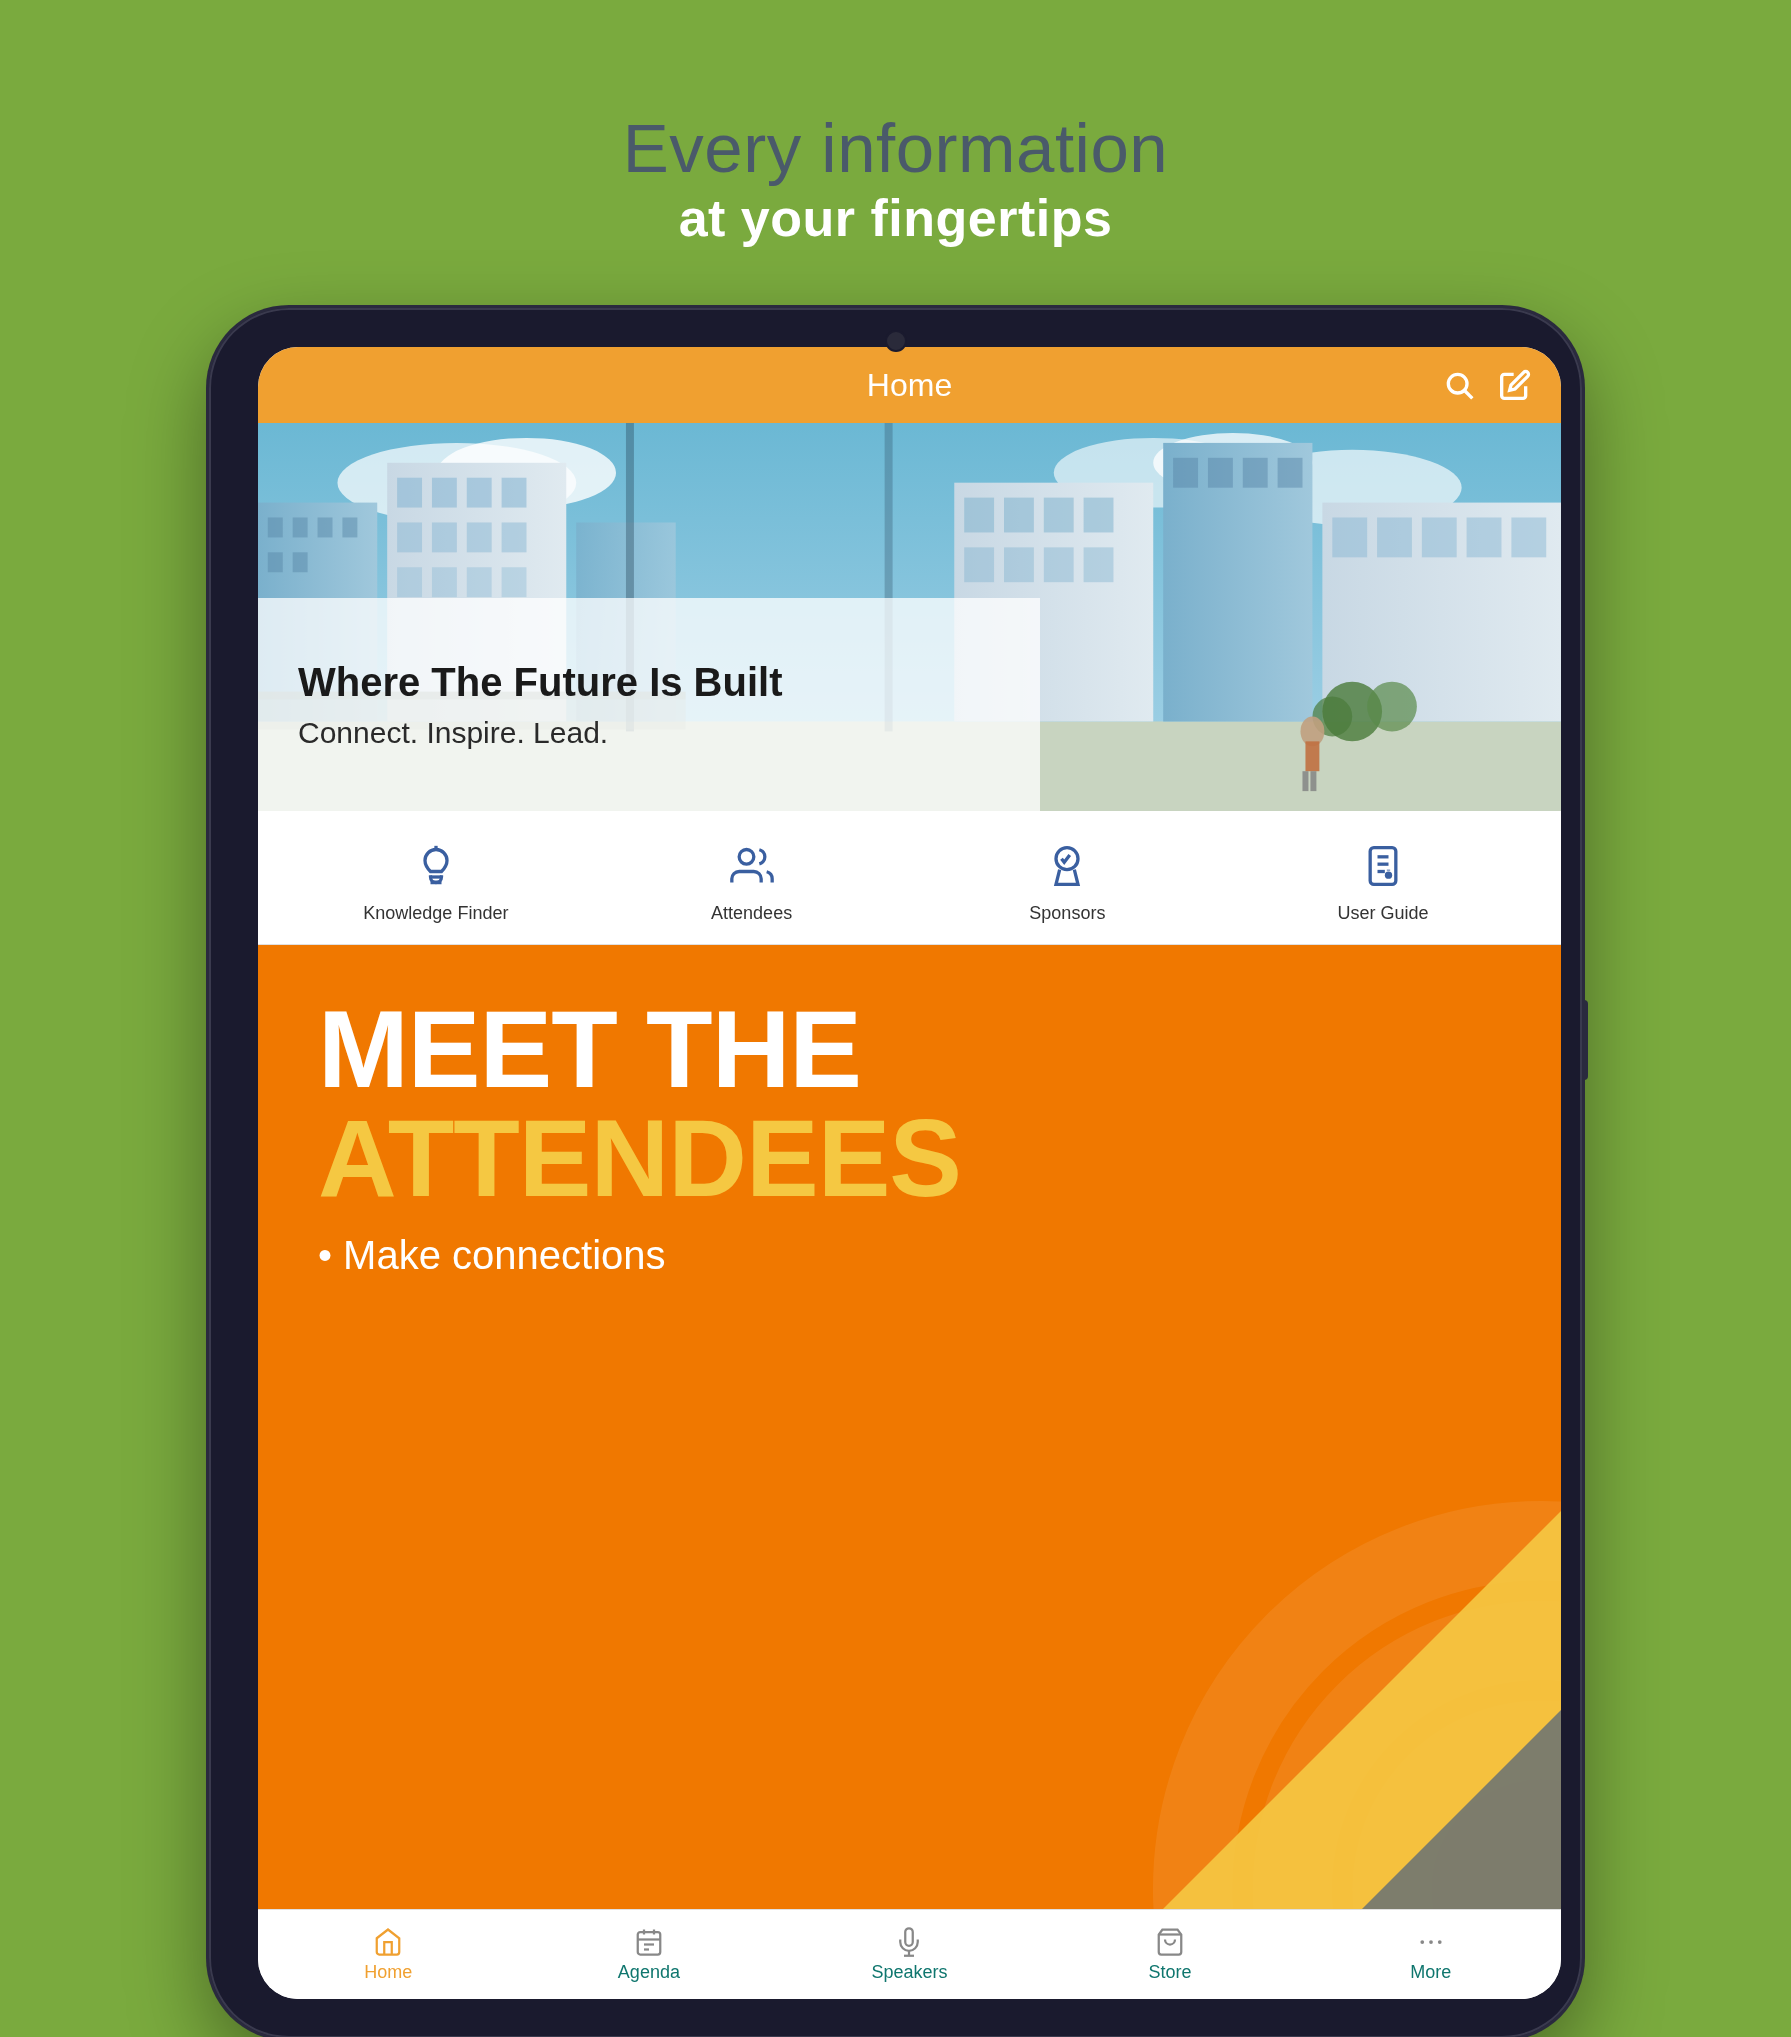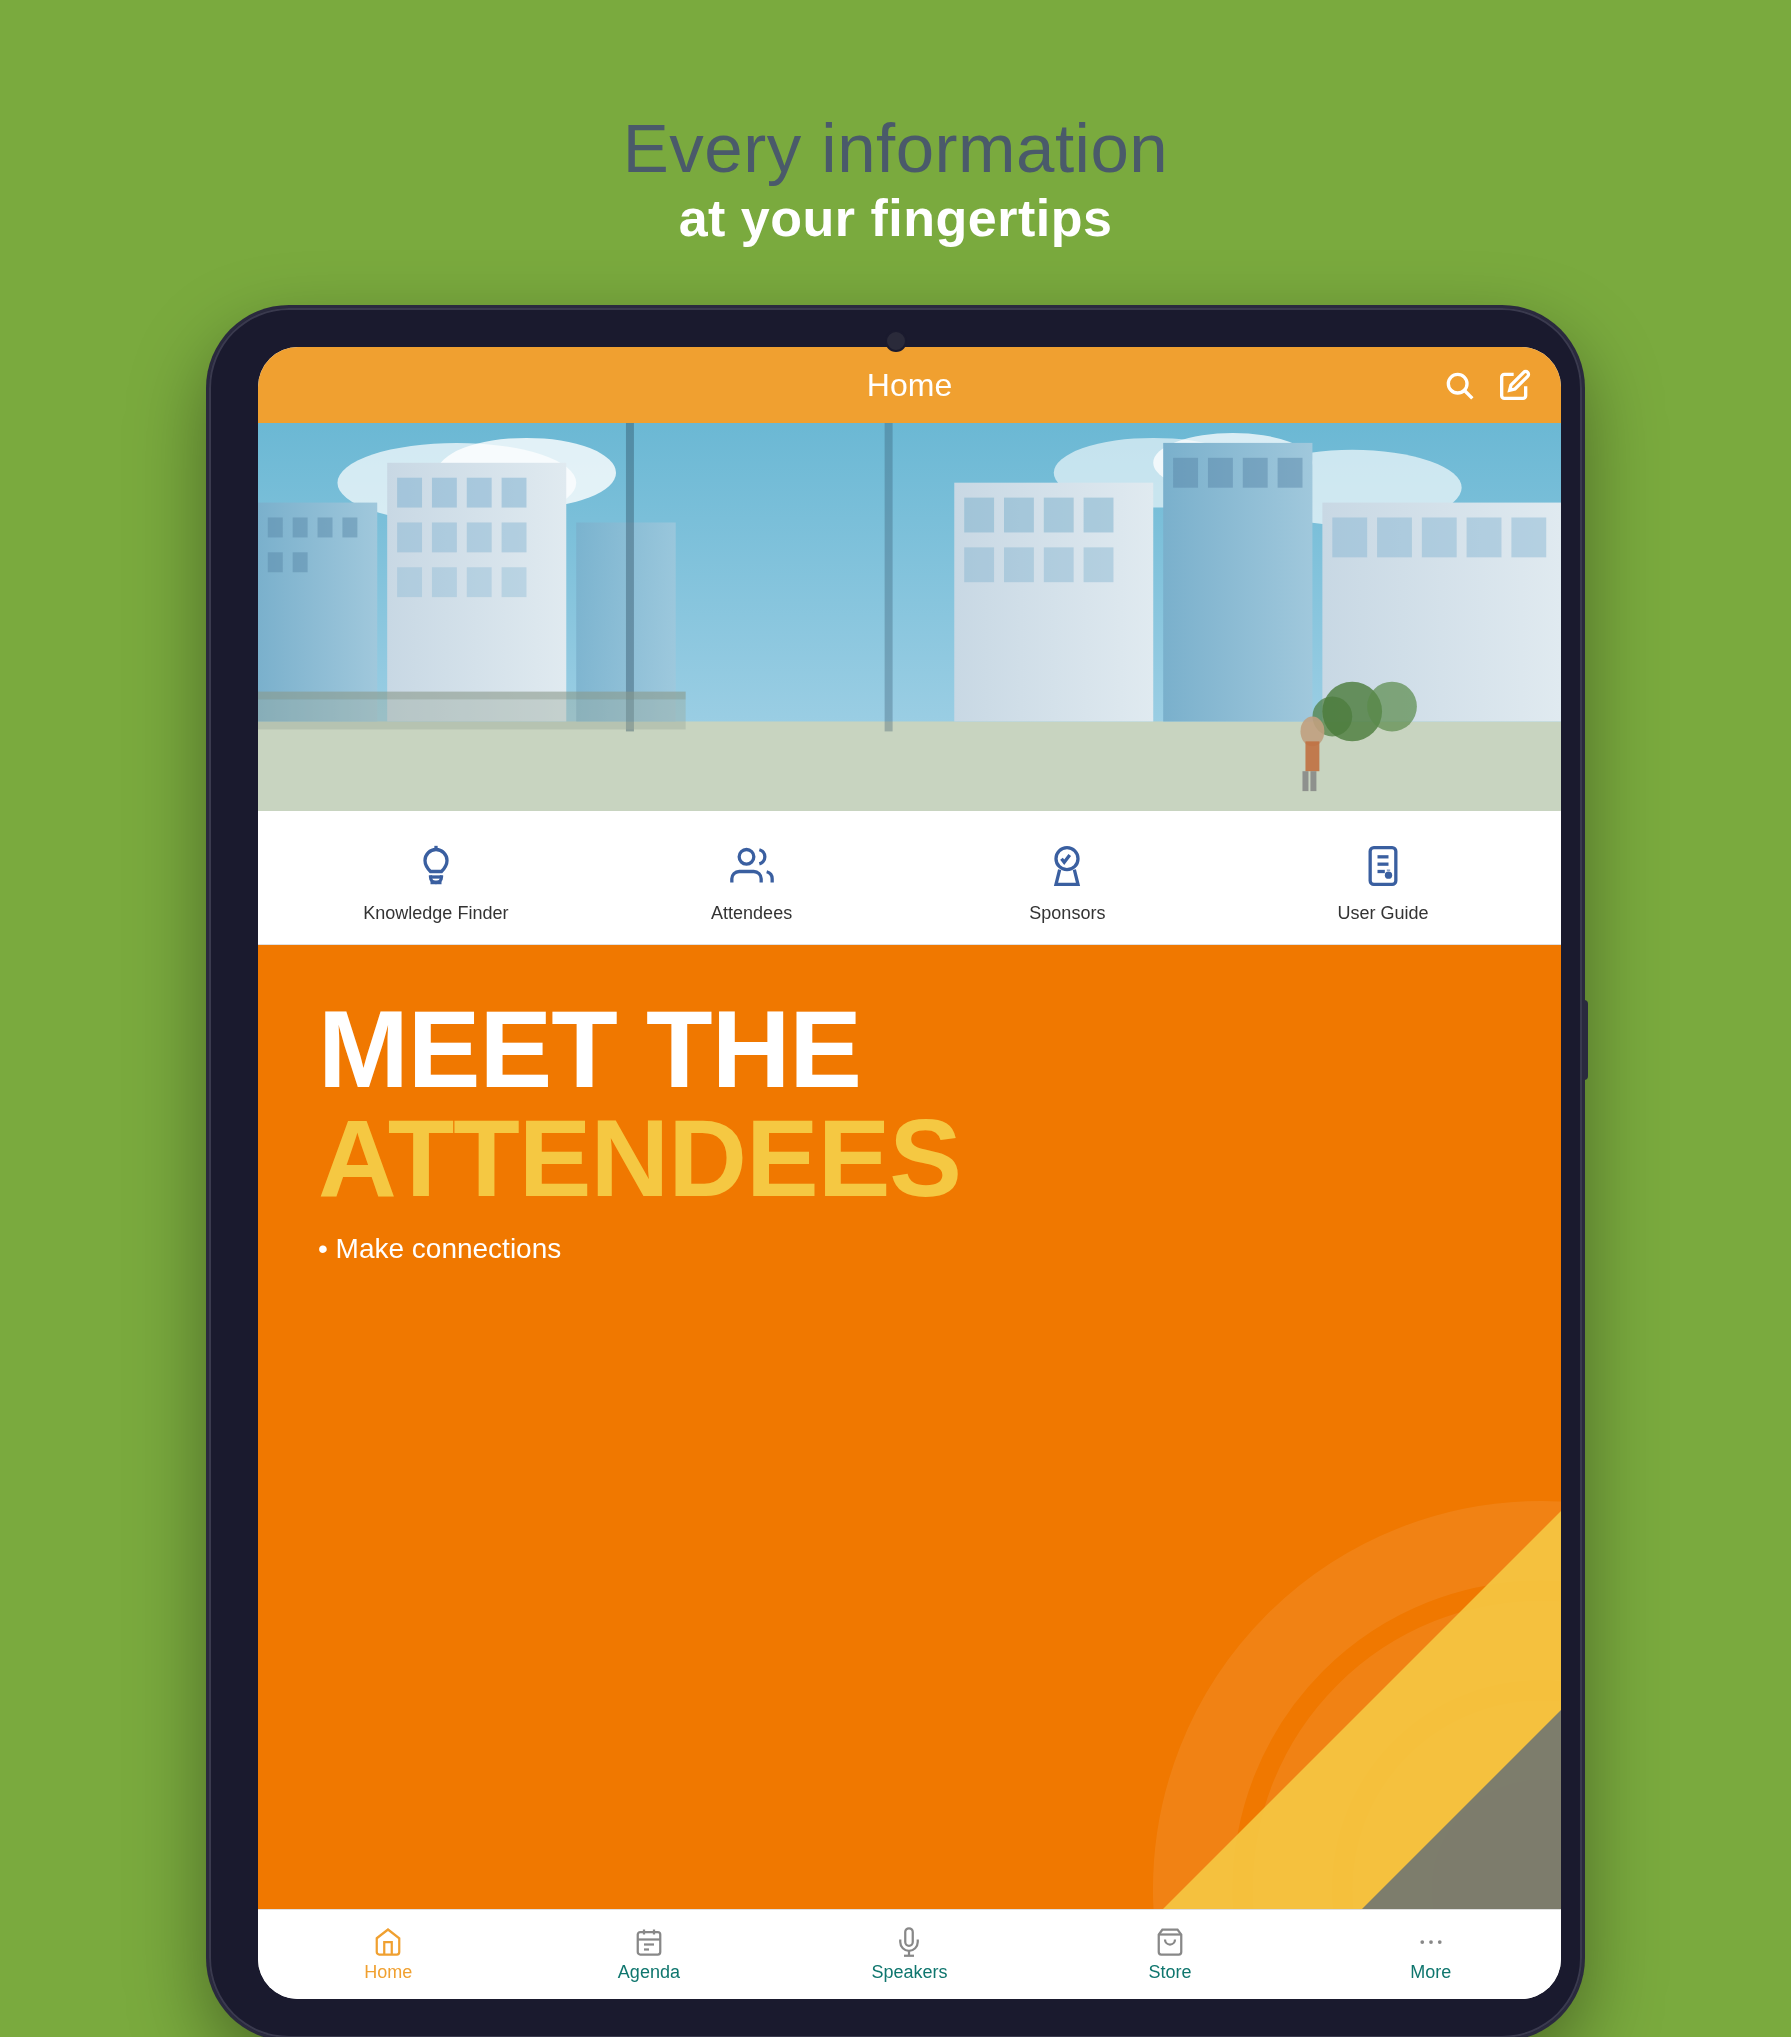--- a/index.html
+++ b/index.html
@@ -261,21 +261,21 @@
     
     .promo-circle-pattern {
       position: absolute;
       right: -80px;
       bottom: -80px;
       width: 498px;
       height: 498px;
     }
 
     .promo-bullet {
-      font-size: 28px;
+      font-size: 40px;
       color: white;
       margin-top: 20px;
     }
 
     
     .deco-shape {
       position: absolute;
       right: 0;
       bottom: 0;
       width: 398px;
@@ -453,20 +453,24 @@
 
         <ellipse cx="1060" cy="310" rx="12" ry="15" fill="#c0a080" opacity="0.9"></ellipse>
         <rect x="1053" y="320" width="14" height="30" fill="#c07040" opacity="0.9"></rect>
         <rect x="1050" y="350" width="6" height="20" fill="#808080" opacity="0.8"></rect>
         <rect x="1058" y="350" width="6" height="20" fill="#808080" opacity="0.8"></rect>
 
         <rect x="0" y="270" width="430" height="8" fill="#8a9a8a" opacity="0.6"></rect>
         <rect x="0" y="278" width="430" height="30" fill="#9aaa9a" opacity="0.4"></rect>
       </svg>
 
+      <div class="hero-overlay">
+        <div class="hero-title">Where The Future Is Built</div>
+        <div class="hero-subtitle">Connect. Inspire. Lead.</div>
+      </div>
     </div>
 
     <div class="quick-actions">
 
       <div class="quick-action-item">
         <div class="quick-action-icon">
           <svg viewBox="0 0 24 24">
             <path d="M9 21h6M12 3a6 6 0 0 1 6 6c0 2.5-1.5 4.5-3 6H9c-1.5-1.5-3-3.5-3-6a6 6 0 0 1 6-6z"></path>
             <path d="M9 17v1a3 3 0 0 0 6 0v-1"></path>
             <line x1="12" y1="3" x2="12" y2="1"></line>

